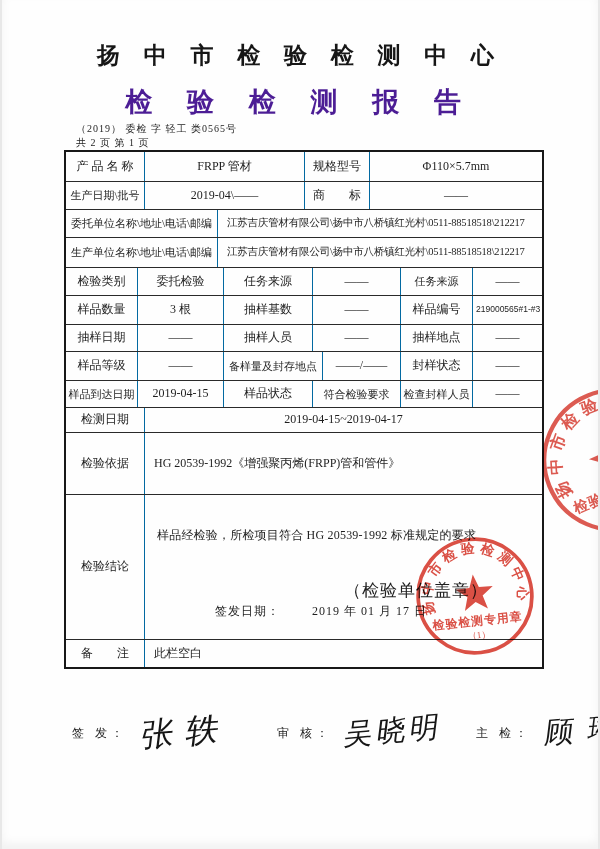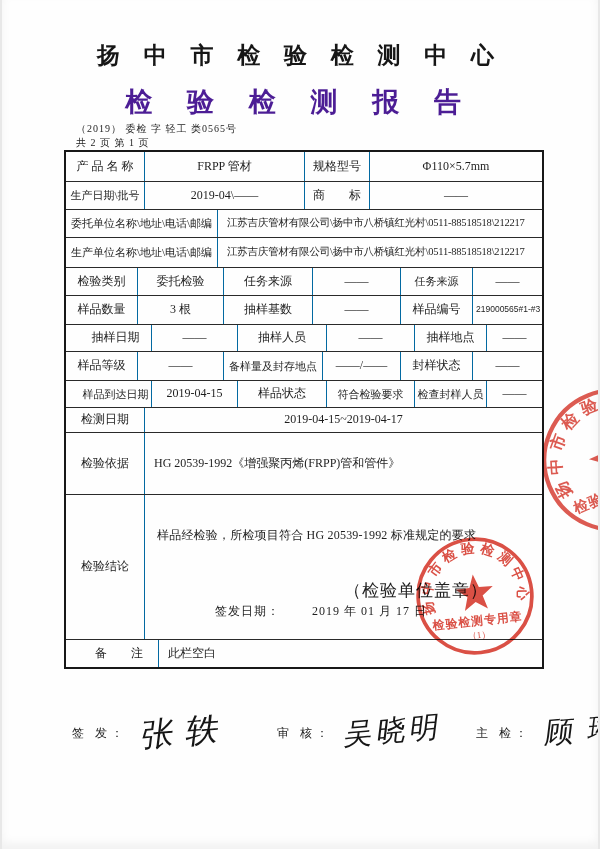--- a/index.html
+++ b/index.html
@@ -26,21 +26,21 @@
     display:flex;align-items:center;justify-content:center;
     font-size:12px;line-height:1.15;padding:1px 3px;white-space:nowrap;
     flex:0 0 auto;}
   .cell.last{border-right:none;flex:1 1 auto;}
   .cell.left{justify-content:flex-start;padding-left:9px;}
   .fs11{font-size:11px;}
   .fs10{font-size:10.5px;letter-spacing:-0.2px;}
   .fs9{font-size:8.5px;font-family:"Liberation Sans",sans-serif;}
   
   .h30{height:30px;} .h28{height:28px;} .h29{height:29px;}
-  .h27{height:27px;padding-left:14px;} .h25{height:25px;} .h62{height:62px;} .h145{height:145px;}
+  .h27{height:27px;} .h25{height:25px;} .h62{height:62px;} .h145{height:145px;}
   
   .wA1{width:79px;} .wA2{width:160px;} .wA3{width:65px;}
   .wB1{width:152px;}
   .wC1{width:72px;} .wC2{width:86px;} .wC3{width:89px;} .wC4{width:88px;} .wC5{width:72px;}
   .wD3{width:99px;} .wD4{width:78px;}
   
   .concl-value{position:relative;display:block;padding:0;}
   .concl-text{position:absolute;top:34px;left:12px;right:8px;font-size:12px;
     white-space:nowrap;letter-spacing:0.2px;}
   .seal-note{position:absolute;top:86px;right:54px;font-size:17px;letter-spacing:1px;}

